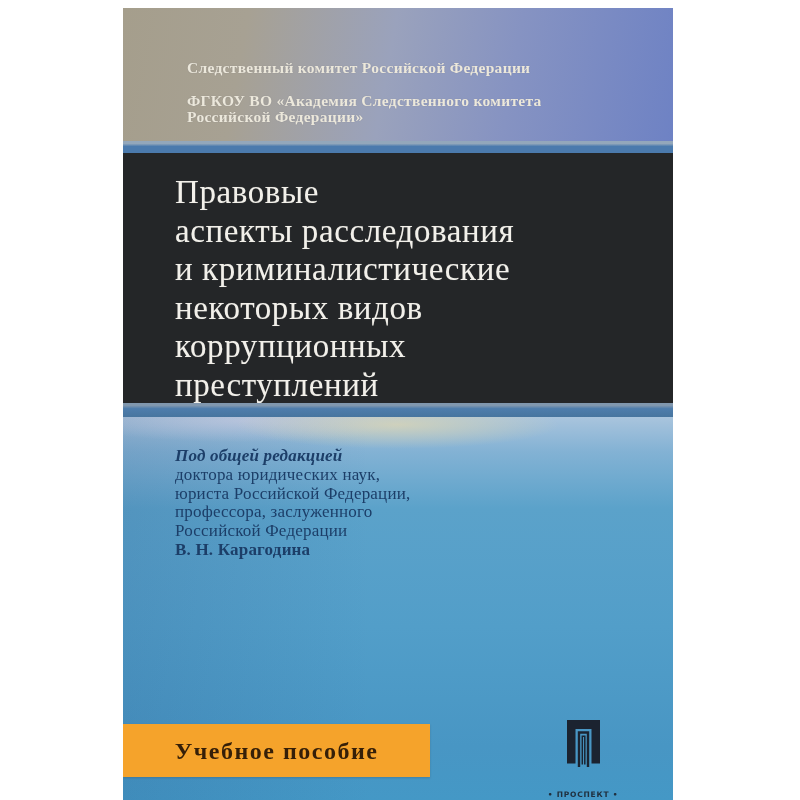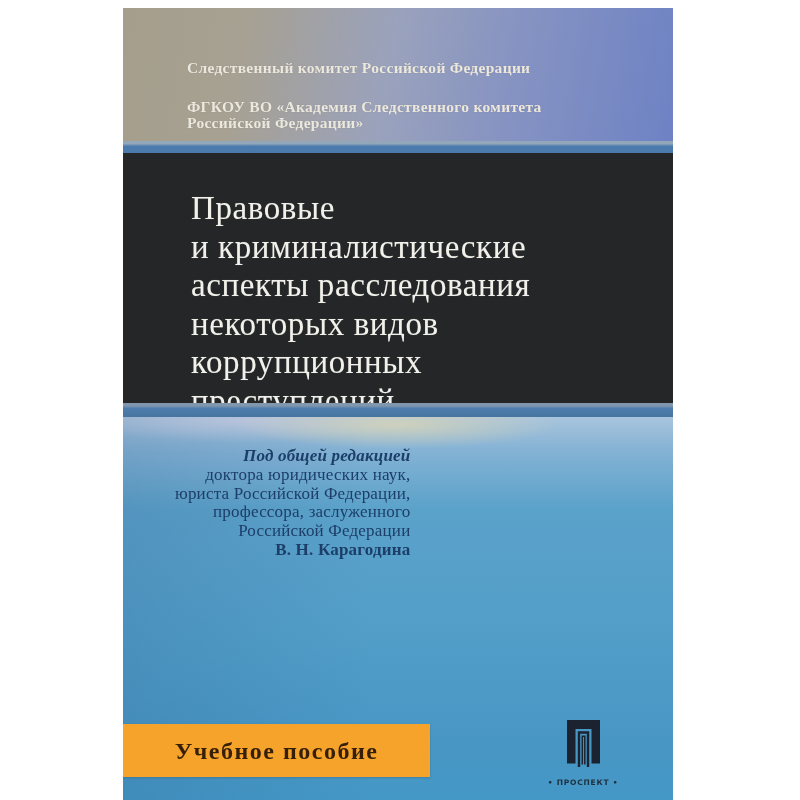--- a/index.html
+++ b/index.html
@@ -22,51 +22,50 @@
   .band-top{
     position:absolute;left:0;top:0;width:550px;height:133px;
     background:linear-gradient(100deg,
       #a59e8c 0%, #a7a193 22%, #9aa2bc 48%, #8693c2 70%, #6e82c4 100%);
   }
   .pub-header{
     position:absolute;left:64px;top:52px;color:#ece8db;
     font-size:15.5px;line-height:16.5px;font-weight:600;
     letter-spacing:0.3px;text-shadow:0 0 1px rgba(90,90,110,0.35);
   }
-  .pub-header .line1{margin-bottom:22px;}
+  .pub-header .line1{margin-bottom:16px;}
 
   
   .stripe{position:absolute;left:0;width:550px;}
   .s1{top:133px;height:12px;
       background:linear-gradient(to bottom,#93a7bb 0%,#93a7bb 22%,#4b7aad 45%,#4b7aad 100%);}
   .s2{top:395px;height:14px;
       background:linear-gradient(to bottom,#8097ae 0%,#8097ae 18%,#4e7dac 40%,#47759f 100%);}
 
   
   .band-title{
     position:absolute;left:0;top:145px;width:550px;height:250px;
     background:#242628;
   }
   .book-title{
-    margin:16px;padding:20px 20px 0 52px;
+    margin:0;padding:20px 20px 0 52px;
     color:#f2f0ea;font-size:33px;line-height:38.5px;
     font-weight:normal;letter-spacing:0.6px;
     text-shadow:0 0 1px rgba(255,255,255,0.25);
   }
   .book-title span{display:block;}
 
   
   .band-lower{
     position:absolute;left:0;top:409px;width:550px;height:383px;
     background:
       radial-gradient(ellipse 42% 9% at 50% 2%, rgba(221,214,178,0.75), rgba(221,214,178,0) 70%),
       radial-gradient(ellipse 45% 8% at 22% 1%, rgba(200,202,224,0.6), rgba(200,202,224,0) 70%),
       linear-gradient(to right, rgba(38,78,130,0.16), rgba(38,78,130,0) 45%),
       linear-gradient(to bottom, #a9c4dd 0%, #83b2d4 9%, #5ba2ca 24%, #529ec9 55%, #4896c4 86%, #4498c6 100%);
-    text-align: right;
   }
   .editors{
     position:absolute;left:52px;top:30px;
     color:#1c3e68;font-size:17px;line-height:18.8px;letter-spacing:0.2px;
   }
   .ed-lead{font-weight:bold;font-style:italic;}
   .ed-name{font-weight:bold;font-family:Liberation Serif, serif;}
 
   
   .badge{
@@ -80,21 +79,21 @@
     padding-top:2px;
   }
 
   
   .logo{
     position:absolute;left:428px;top:303px;width:64px;
     display:flex;flex-direction:column;align-items:center;
   }
   .logo svg{display:block;}
   .logo-caption{
-    margin-top:8px;
+    margin-top:20px;
     font-family:"DejaVu Sans", sans-serif;
     font-size:7.5px;font-weight:bold;letter-spacing:0.8px;
     color:#20303f;white-space:nowrap;
   }
 </style>
 </head>
 <body>
 
 <div class="page">
   <div class="cover">
@@ -105,22 +104,22 @@
         <div>ФГКОУ ВО «Академия Следственного комитета</div>
         <div>Российской Федерации»</div>
       </div>
     </div>
 
     <div class="stripe s1"></div>
 
     <div class="band-title">
       <h1 class="book-title">
         <span>Правовые</span>
+        <span>аспекты расследования</span>
         <span>и криминалистические</span>
-        <span>аспекты расследования</span>
         <span>некоторых видов</span>
         <span>коррупционных</span>
         <span>преступлений</span>
       </h1>
     </div>
 
     <div class="stripe s2"></div>
 
     <div class="band-lower">
 

